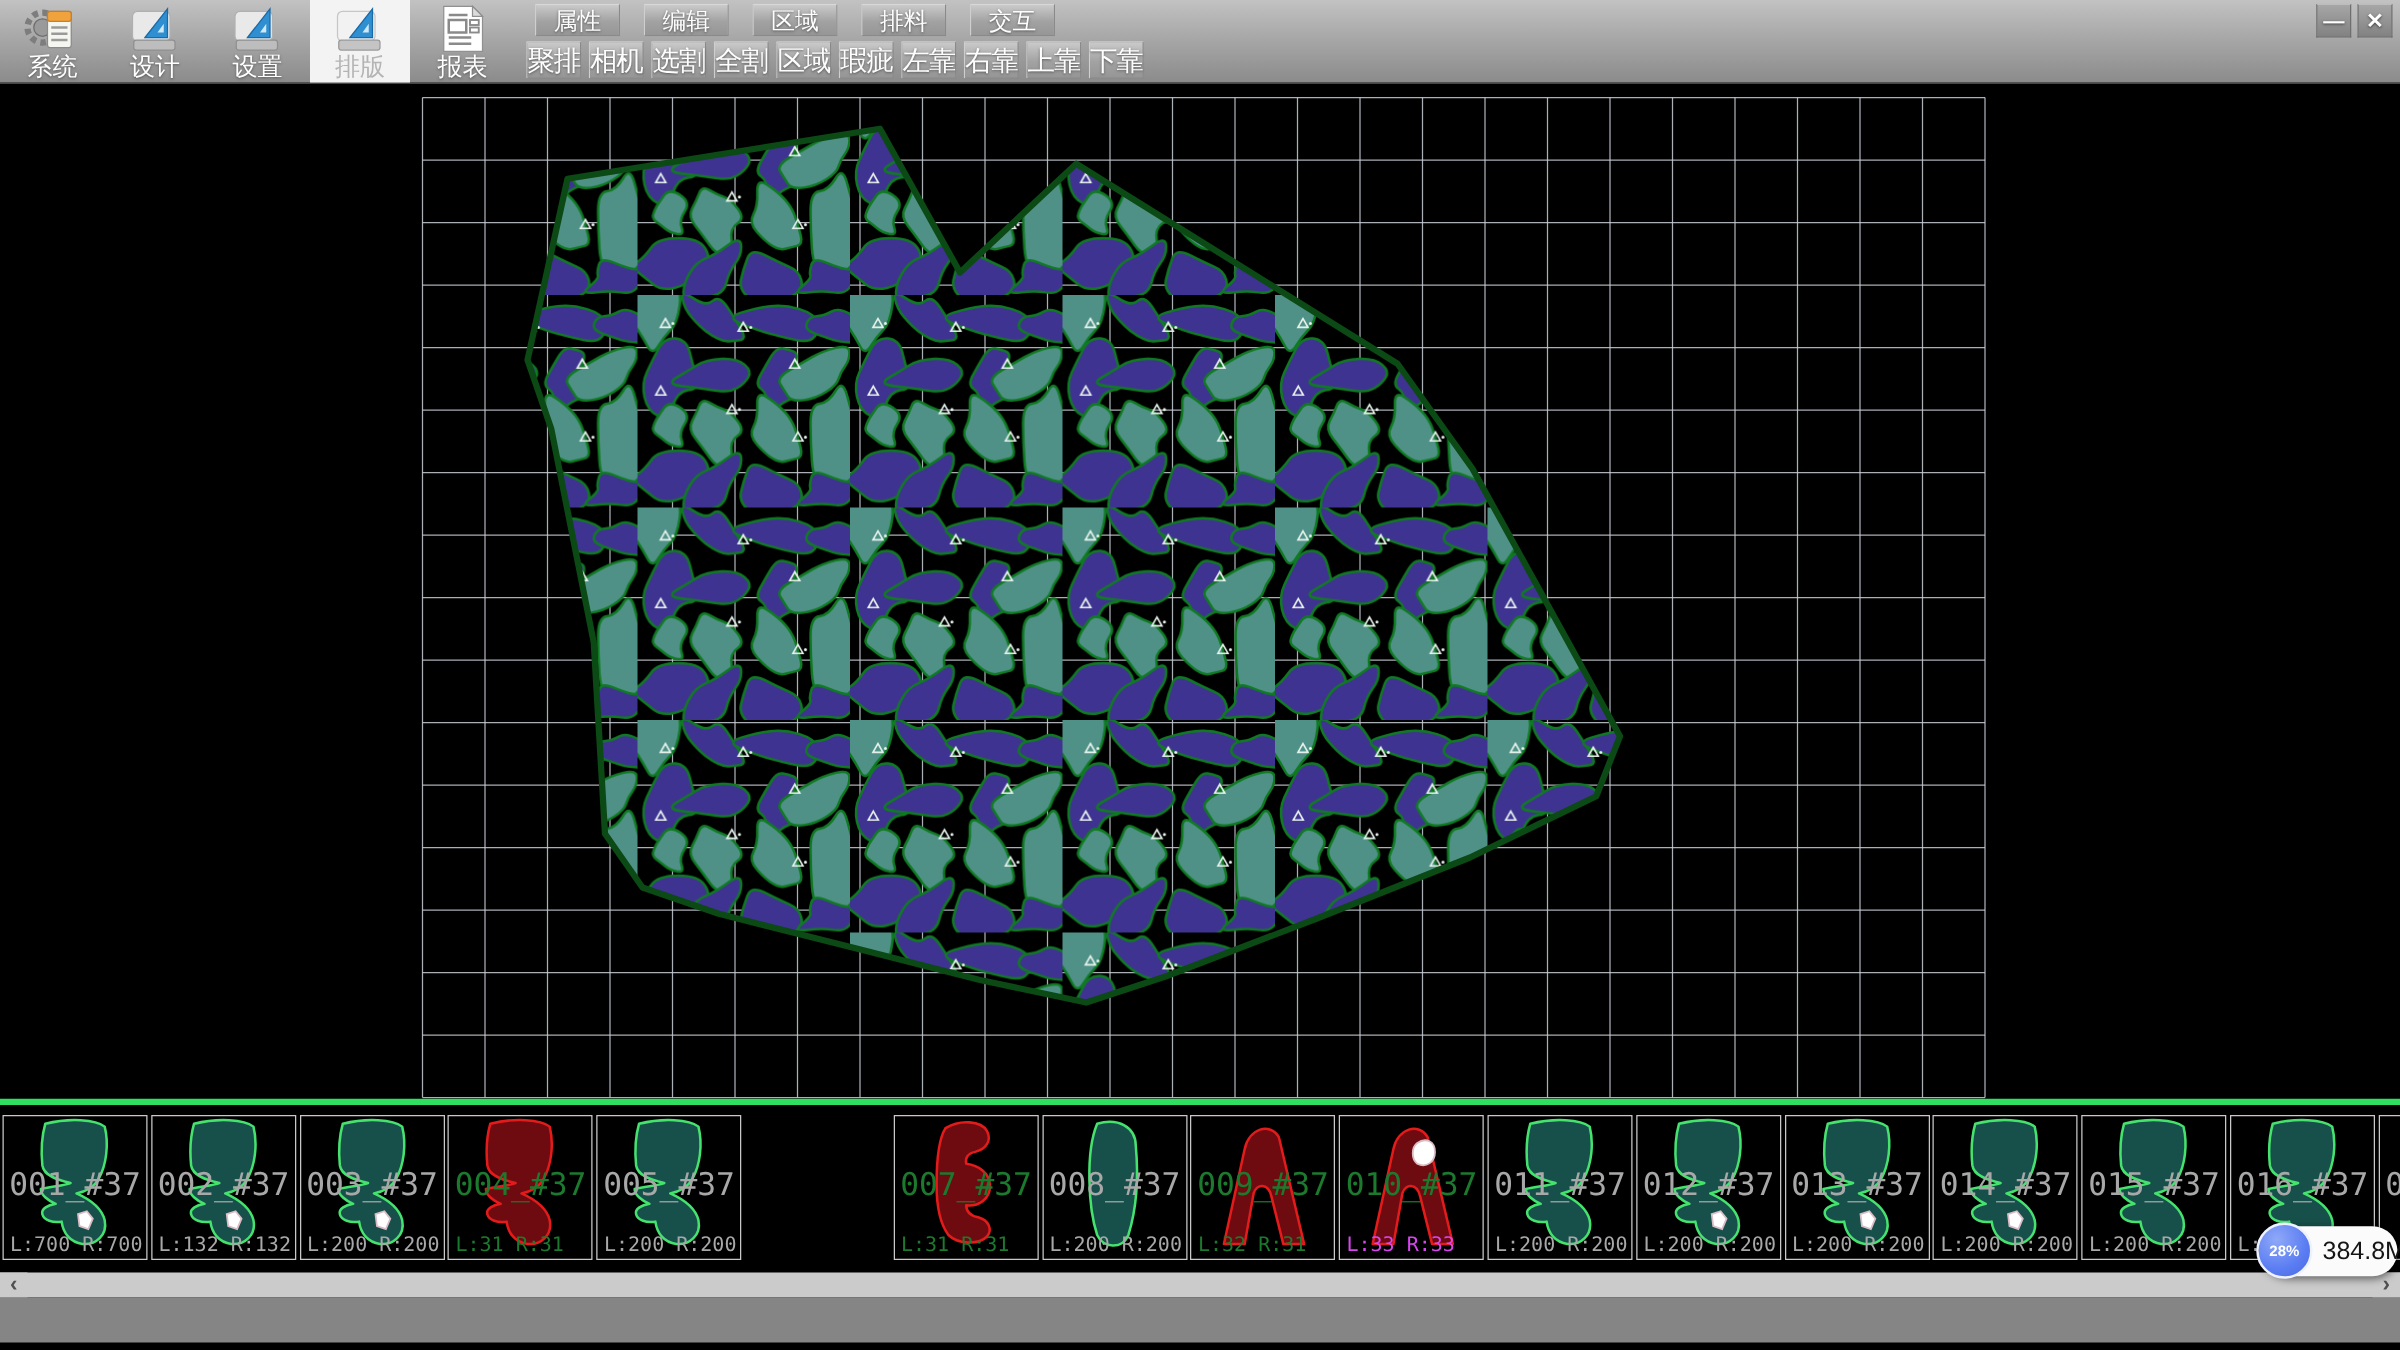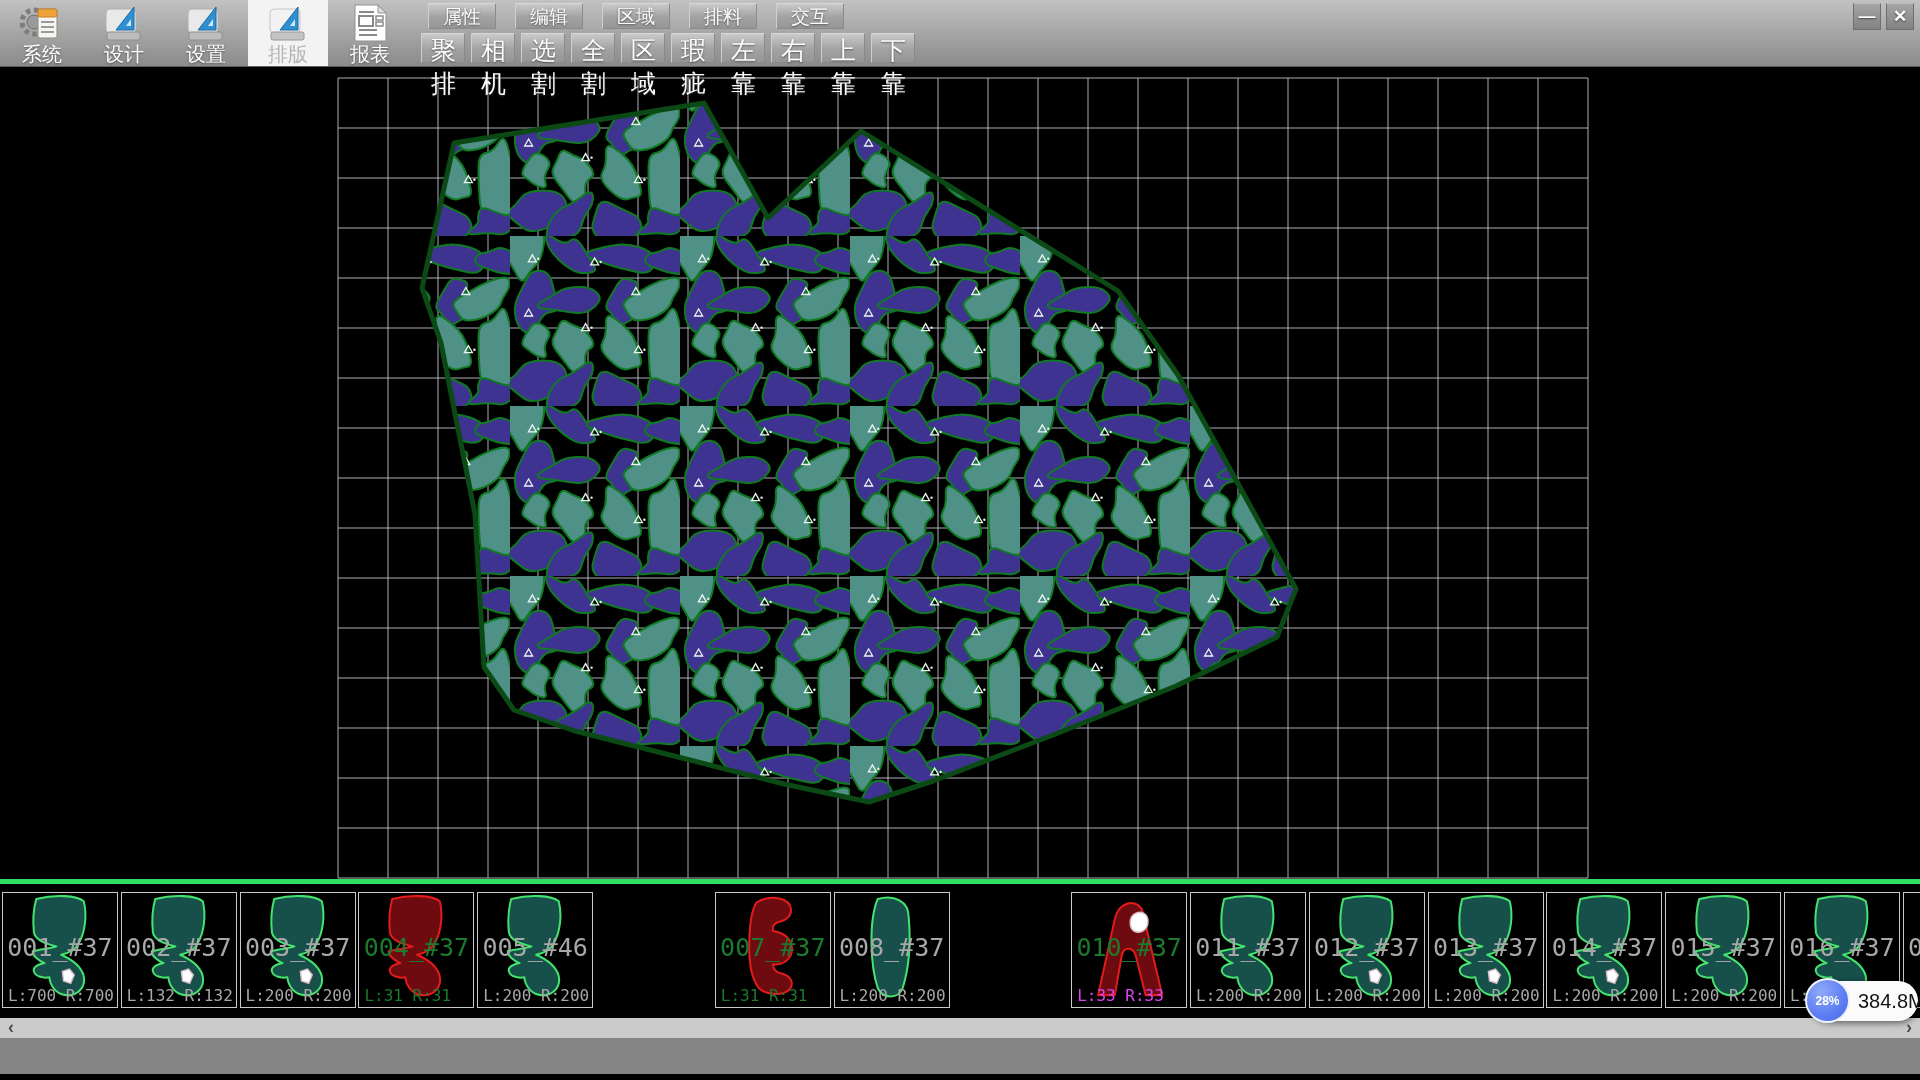--- a/index.html
+++ b/index.html
@@ -19,21 +19,21 @@
     width:80px;height:66px;display:flex;flex-direction:column;align-items:center;
     justify-content:flex-start;padding-top:3px;box-sizing:border-box;cursor:default;
   }
   .mode-btn.selected{background:#f3f3f3;}
   .mode-btn svg{width:46px;height:40px;display:block;}
   .mode-label{font-size:20px;color:#ffffff;text-shadow:0 1px 2px rgba(70,70,70,.8);line-height:22px;}
   .mode-btn.selected .mode-label{color:#b4b4b4;text-shadow:none;}
   .menubar{position:absolute;left:428px;top:3px;display:flex;gap:19px;}
   .menubar .bar-btn{width:68px;height:26px;font-size:19px;}
   .toolrow{position:absolute;left:421px;top:33px;display:flex;gap:6px;}
-  .toolrow .bar-btn{width:44px;height:30px;font-size:25px;letter-spacing:-1px;}
+  .toolrow .bar-btn{width:44px;height:30px;font-size:22px;letter-spacing:-1px;}
   .bar-btn{
     background:linear-gradient(180deg,#cacaca 0%,#a2a2a2 55%,#969696 100%);
     border:1px solid #8a8a8a;border-top-color:#d8d8d8;border-left-color:#cfcfcf;
     color:#fdfdfd;text-shadow:0 1px 2px rgba(60,60,60,.75);
     padding:0;font-family:inherit;border-radius:1px;cursor:default;
   }
   .win-controls{position:absolute;top:3px;right:6px;display:flex;gap:5px;}
   .win-btn{
     width:28px;height:27px;font-size:17px;font-weight:bold;color:#fff;
     background:linear-gradient(180deg,#a6a6a6,#828282);
@@ -273,36 +273,43 @@
       <svg viewBox="0 0 64 96" preserveAspectRatio="xMidYMid meet">
         <path d="M12 5 C28 1 46 2 52 7 C55 19 53 33 48 42 C45 48 38 51 33 52 C42 56 50 62 52 70 C54 80 46 87 37 86 C29 85 24 79 23 71 C17 72 11 70 10 66 C9 62 14 60 19 59 C14 57 9 53 9 49 C16 47 24 47 29 45 C20 43 11 40 10 33 C9 23 10 12 12 5 Z" fill="#6e0b10" stroke="#e31b1b" stroke-width="1.7" stroke-linejoin="round"></path>
       </svg>
       <div class="thumb-id" style="color:#1c7a2e">004_#37</div>
       <div class="thumb-lr" style="color:#1c7a2e">L:31 R:31</div>
     </div>
     <div class="thumb" style="left: 477.2px;">
       <svg viewBox="0 0 64 96" preserveAspectRatio="xMidYMid meet">
         <path d="M12 5 C28 1 46 2 52 7 C55 19 53 33 48 42 C45 48 38 51 33 52 C42 56 50 62 52 70 C54 80 46 87 37 86 C29 85 24 79 23 71 C17 72 11 70 10 66 C9 62 14 60 19 59 C14 57 9 53 9 49 C16 47 24 47 29 45 C20 43 11 40 10 33 C9 23 10 12 12 5 Z" fill="#17504b" stroke="#46e26e" stroke-width="1.7" stroke-linejoin="round"></path>
       </svg>
-      <div class="thumb-id" style="color:#a8a8a8">005_#46</div>
+      <div class="thumb-id" style="color:#a8a8a8">005_#37</div>
       <div class="thumb-lr" style="color:#a8a8a8">L:200 R:200</div>
     </div>
     <div class="thumb" style="left: 714.8px;">
       <svg viewBox="0 0 64 96" preserveAspectRatio="xMidYMid meet">
         <path d="M18 8 C28 2 42 3 46 10 C49 16 46 22 38 24 C33 25 31 28 32 32 C40 33 48 38 48 47 C48 56 40 61 32 60 C32 64 34 67 40 68 C47 70 50 76 46 81 C40 87 26 86 20 80 C14 72 12 60 12 46 C12 30 13 16 18 8 Z" fill="#6e0b10" stroke="#e31b1b" stroke-width="1.7" stroke-linejoin="round"></path>
       </svg>
       <div class="thumb-id" style="color:#1c7a2e">007_#37</div>
       <div class="thumb-lr" style="color:#1c7a2e">L:31 R:31</div>
     </div>
     <div class="thumb" style="left: 833.6px;">
       <svg viewBox="0 0 64 96" preserveAspectRatio="xMidYMid meet">
         <path d="M20 5 C34 1 46 7 46 20 C48 42 46 64 41 80 C37 90 24 89 20 80 C14 62 12 24 20 5 Z" fill="#17504b" stroke="#46e26e" stroke-width="1.7" stroke-linejoin="round"></path>
       </svg>
       <div class="thumb-id" style="color:#a8a8a8">008_#37</div>
       <div class="thumb-lr" style="color:#a8a8a8">L:200 R:200</div>
+    </div>
+    <div class="thumb" style="left: 952.4px;">
+      <svg viewBox="0 0 64 96" preserveAspectRatio="xMidYMid meet">
+        <path d="M6 86 L20 22 C23 8 37 4 43 14 L60 86 L46 86 L38 54 C36 45 28 45 26 52 L20 86 Z" fill="#6e0b10" stroke="#e31b1b" stroke-width="1.7" stroke-linejoin="round"></path>
+      </svg>
+      <div class="thumb-id" style="color:#1c7a2e">009_#37</div>
+      <div class="thumb-lr" style="color:#1c7a2e">L:32 R:31</div>
     </div>
     <div class="thumb" style="left: 1071.2px;">
       <svg viewBox="0 0 64 96" preserveAspectRatio="xMidYMid meet">
         <path d="M6 86 L20 22 C23 8 37 4 43 14 L60 86 L46 86 L38 54 C36 45 28 45 26 52 L20 86 Z" fill="#6e0b10" stroke="#e31b1b" stroke-width="1.7" stroke-linejoin="round"></path>
         <path d="M36 18 C42 14 48 17 48 24 C48 31 42 35 36 32 C32 29 32 21 36 18 Z" fill="#ffffff" stroke="#d9bcc6" stroke-width="1.2"></path>
       </svg>
       <div class="thumb-id" style="color:#1c7a2e">010_#37</div>
       <div class="thumb-lr" style="color:#d946ef">L:33 R:33</div>
     </div>
     <div class="thumb" style="left: 1190px;">

